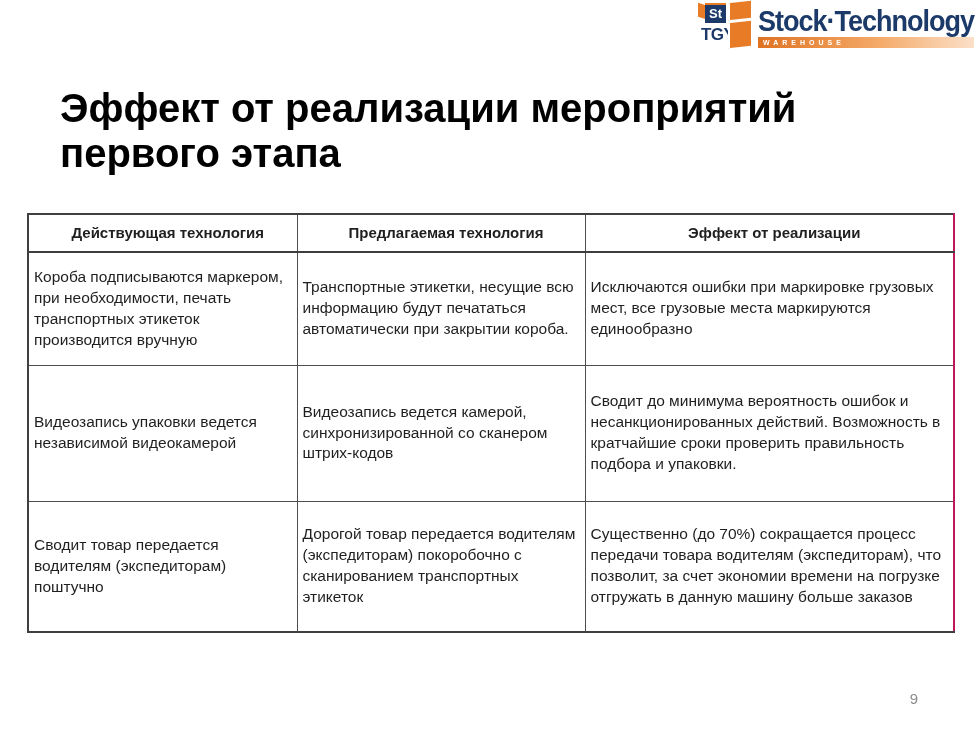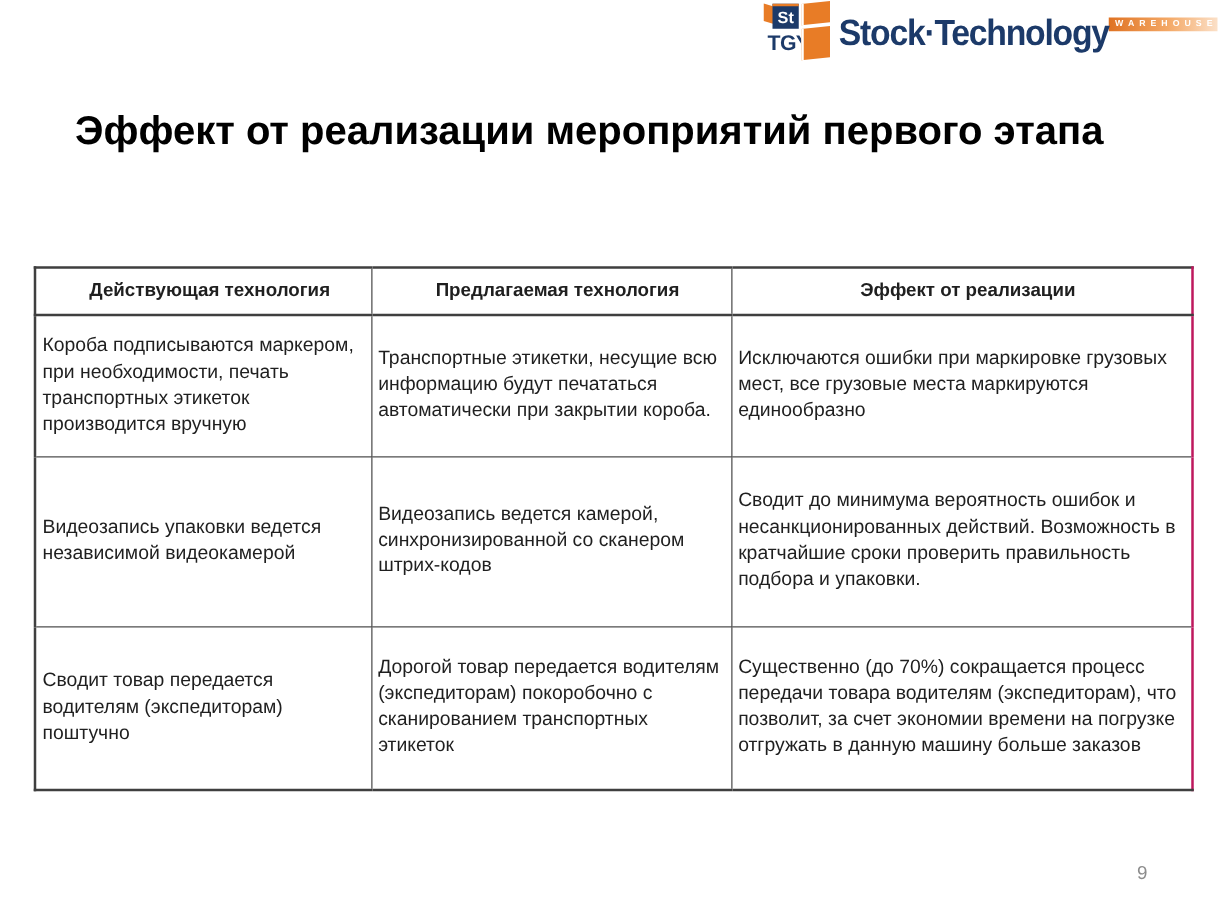--- a/index.html
+++ b/index.html
@@ -11,21 +11,21 @@
     color: #1a1a1a;
     overflow: hidden;
   }
 
   
   .logo {
     position: absolute;
     top: 2px;
     right: 6px;
     display: flex;
-    align-items: center;
+    align-items: flex-end;
     gap: 6px;
   }
   .logo-icon {
     position: relative;
     width: 54px;
     height: 46px;
     flex: 0 0 auto;
   }
   .logo-icon .flap {
     position: absolute;
@@ -65,21 +65,21 @@
     border-left: 2px solid #ffffff;
   }
   .logo-icon .panel-bottom {
     position: absolute;
     left: 30px; top: 20px;
     width: 23px; height: 25px;
     background: #e87c26;
     transform: skewY(-6deg);
     border-left: 2px solid #ffffff;
   }
-  .logo-text-block { display: flex; flex-direction: row; }
+  .logo-text-block { display: flex; flex-direction: column; }
   .logo-brand {
     color: #1c3a69;
     font-weight: bold;
     font-size: 27px;
     line-height: 28px;
     letter-spacing: -1px;
     white-space: nowrap;
     transform: scaleY(1.08);
     transform-origin: top left;
   }
@@ -95,21 +95,21 @@
     line-height: 11px;
     padding-left: 5px;
   }
 
   
   .slide-title {
     position: absolute;
     left: 60px;
     top: 86px;
     width: 880px;
-    font-size: 32px;
+    font-size: 40px;
     font-weight: bold;
     color: #000000;
     letter-spacing: 0px;
   }
 
   
   .effect-table {
     position: absolute;
     left: 27px;
     top: 213px;

